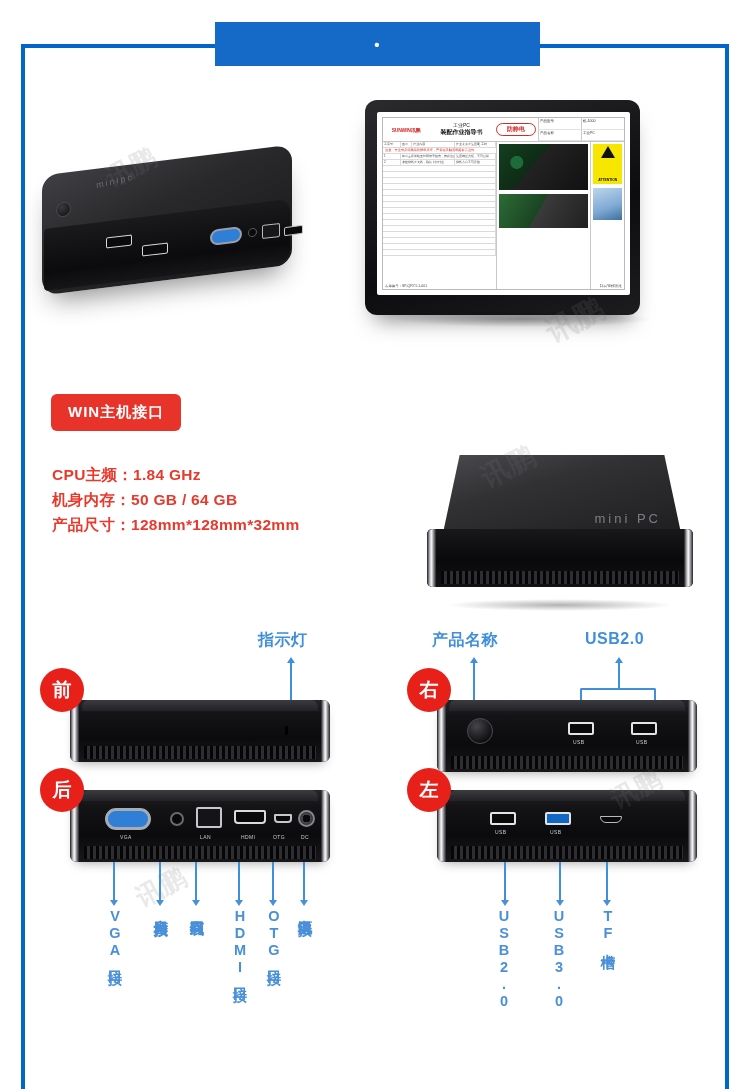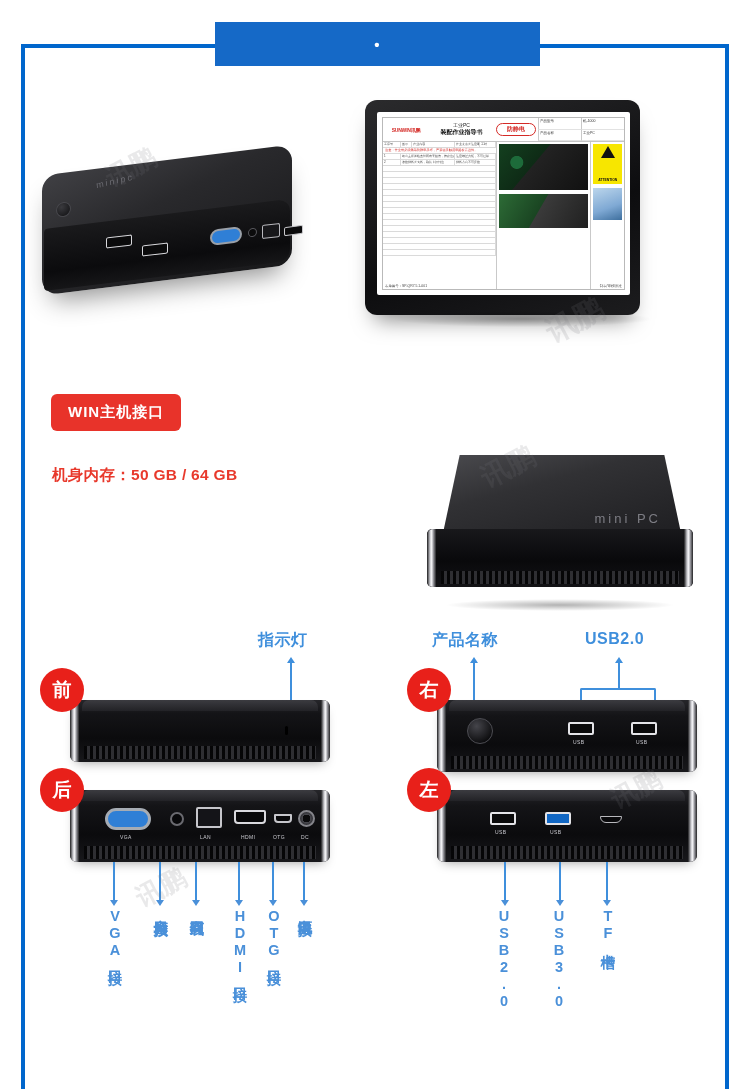--- a/index.html
+++ b/index.html
@@ -425,21 +425,23 @@
       </div>
     </div>
   </div>
   <div class="shadow"></div>
 </div>
 <div class="wm" style="left:545px;top:300px;font-size:30px;">讯鹏</div>
 
 <div id="spec-tag">WIN主机接口</div>
 
 <div id="spec-list">
+  <div>CPU主频：1.84 GHz</div>
   <div>机身内存：50 GB / 64 GB</div>
+  <div>产品尺寸：128mm*128mm*32mm</div>
 </div>
 
 <div id="pc-hero">
   <div class="top"></div>
   <div class="face">
     <div class="chrome-l"></div>
     <div class="chrome-r"></div>
     <div class="vents"></div>
   </div>
   <div class="label">mini PC</div>

